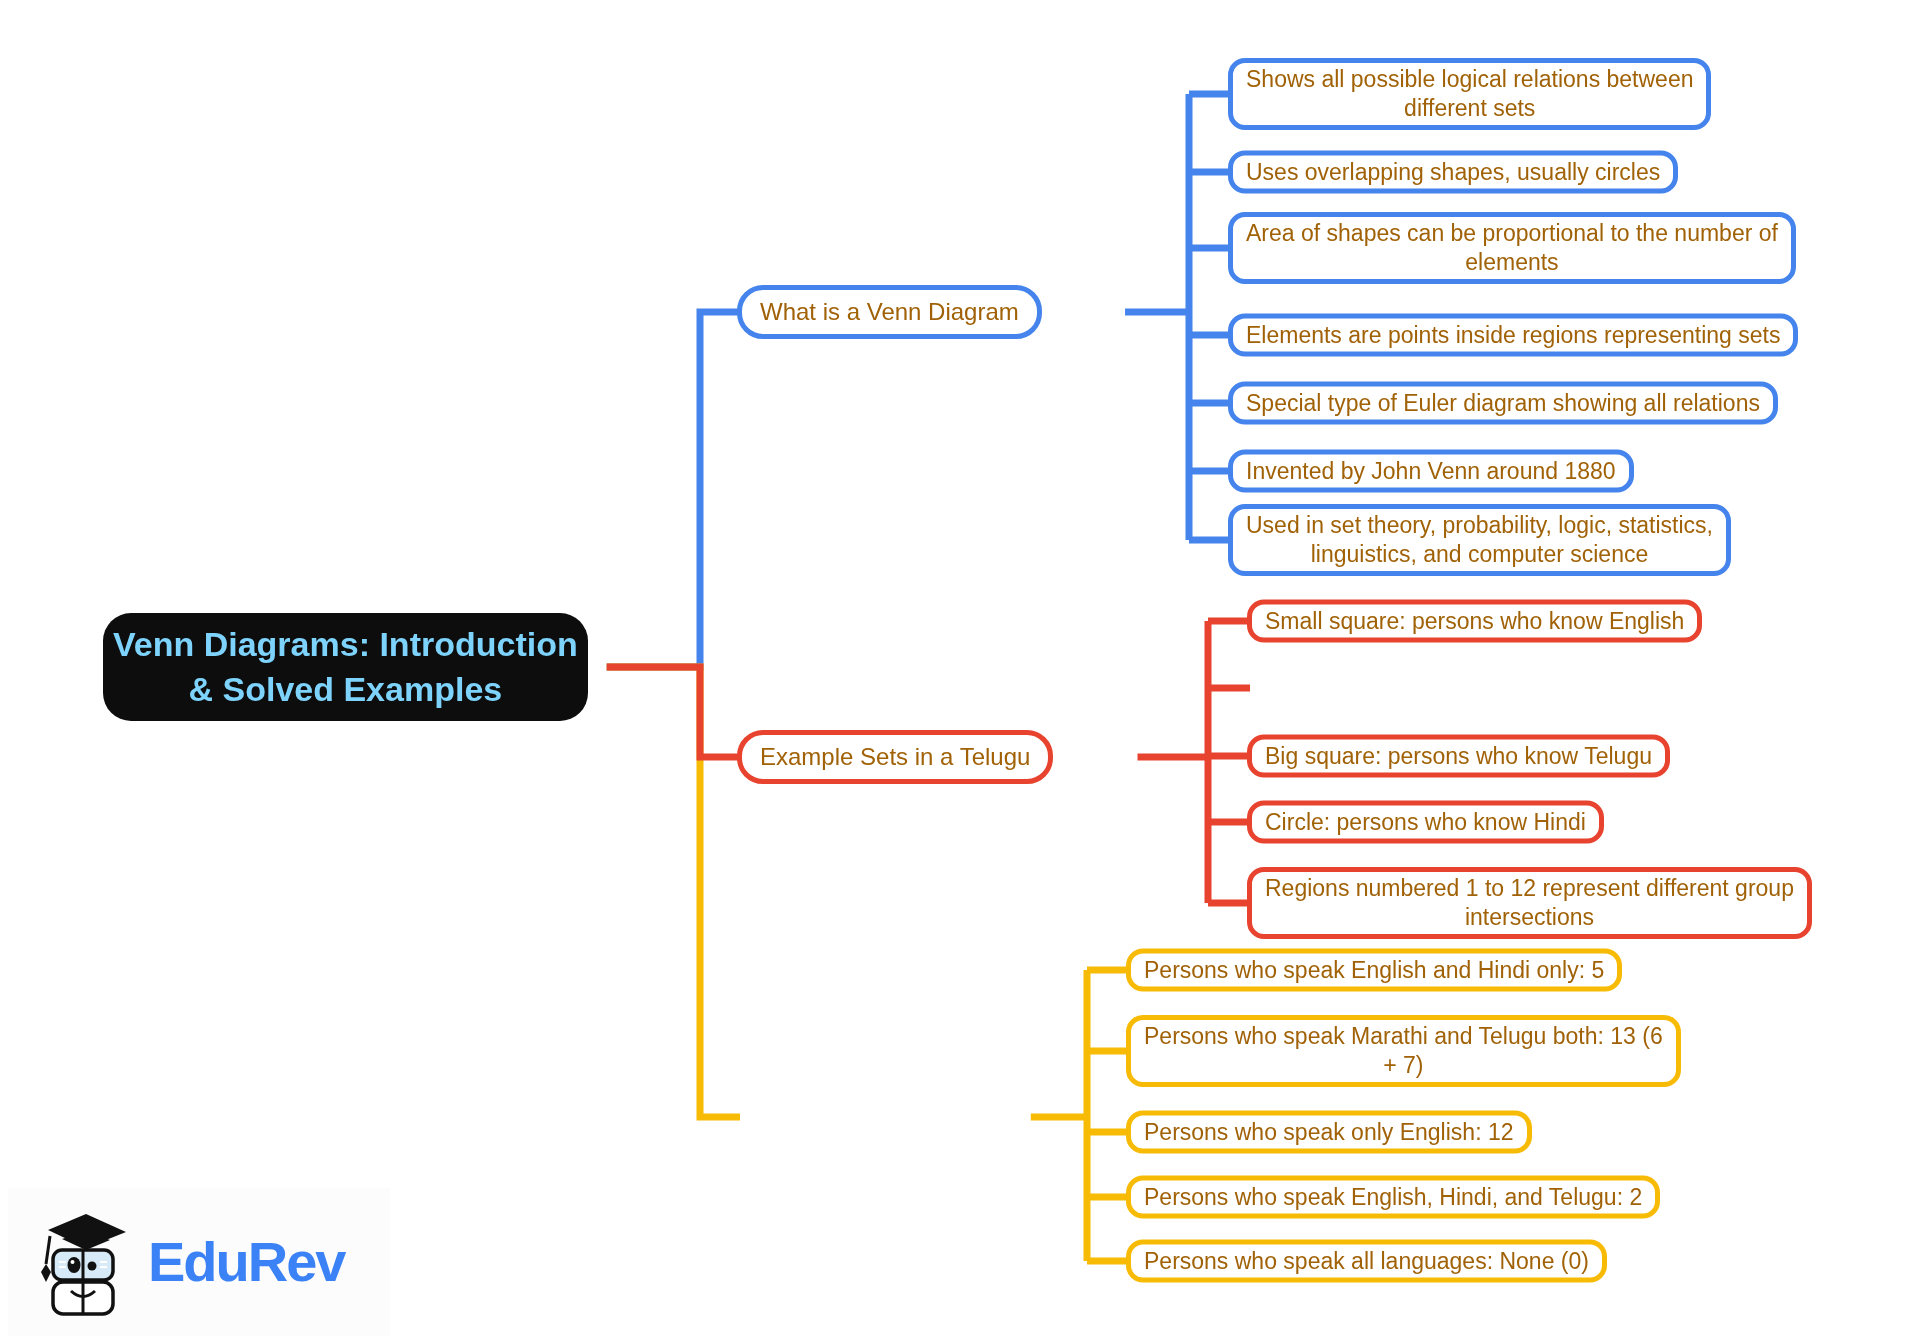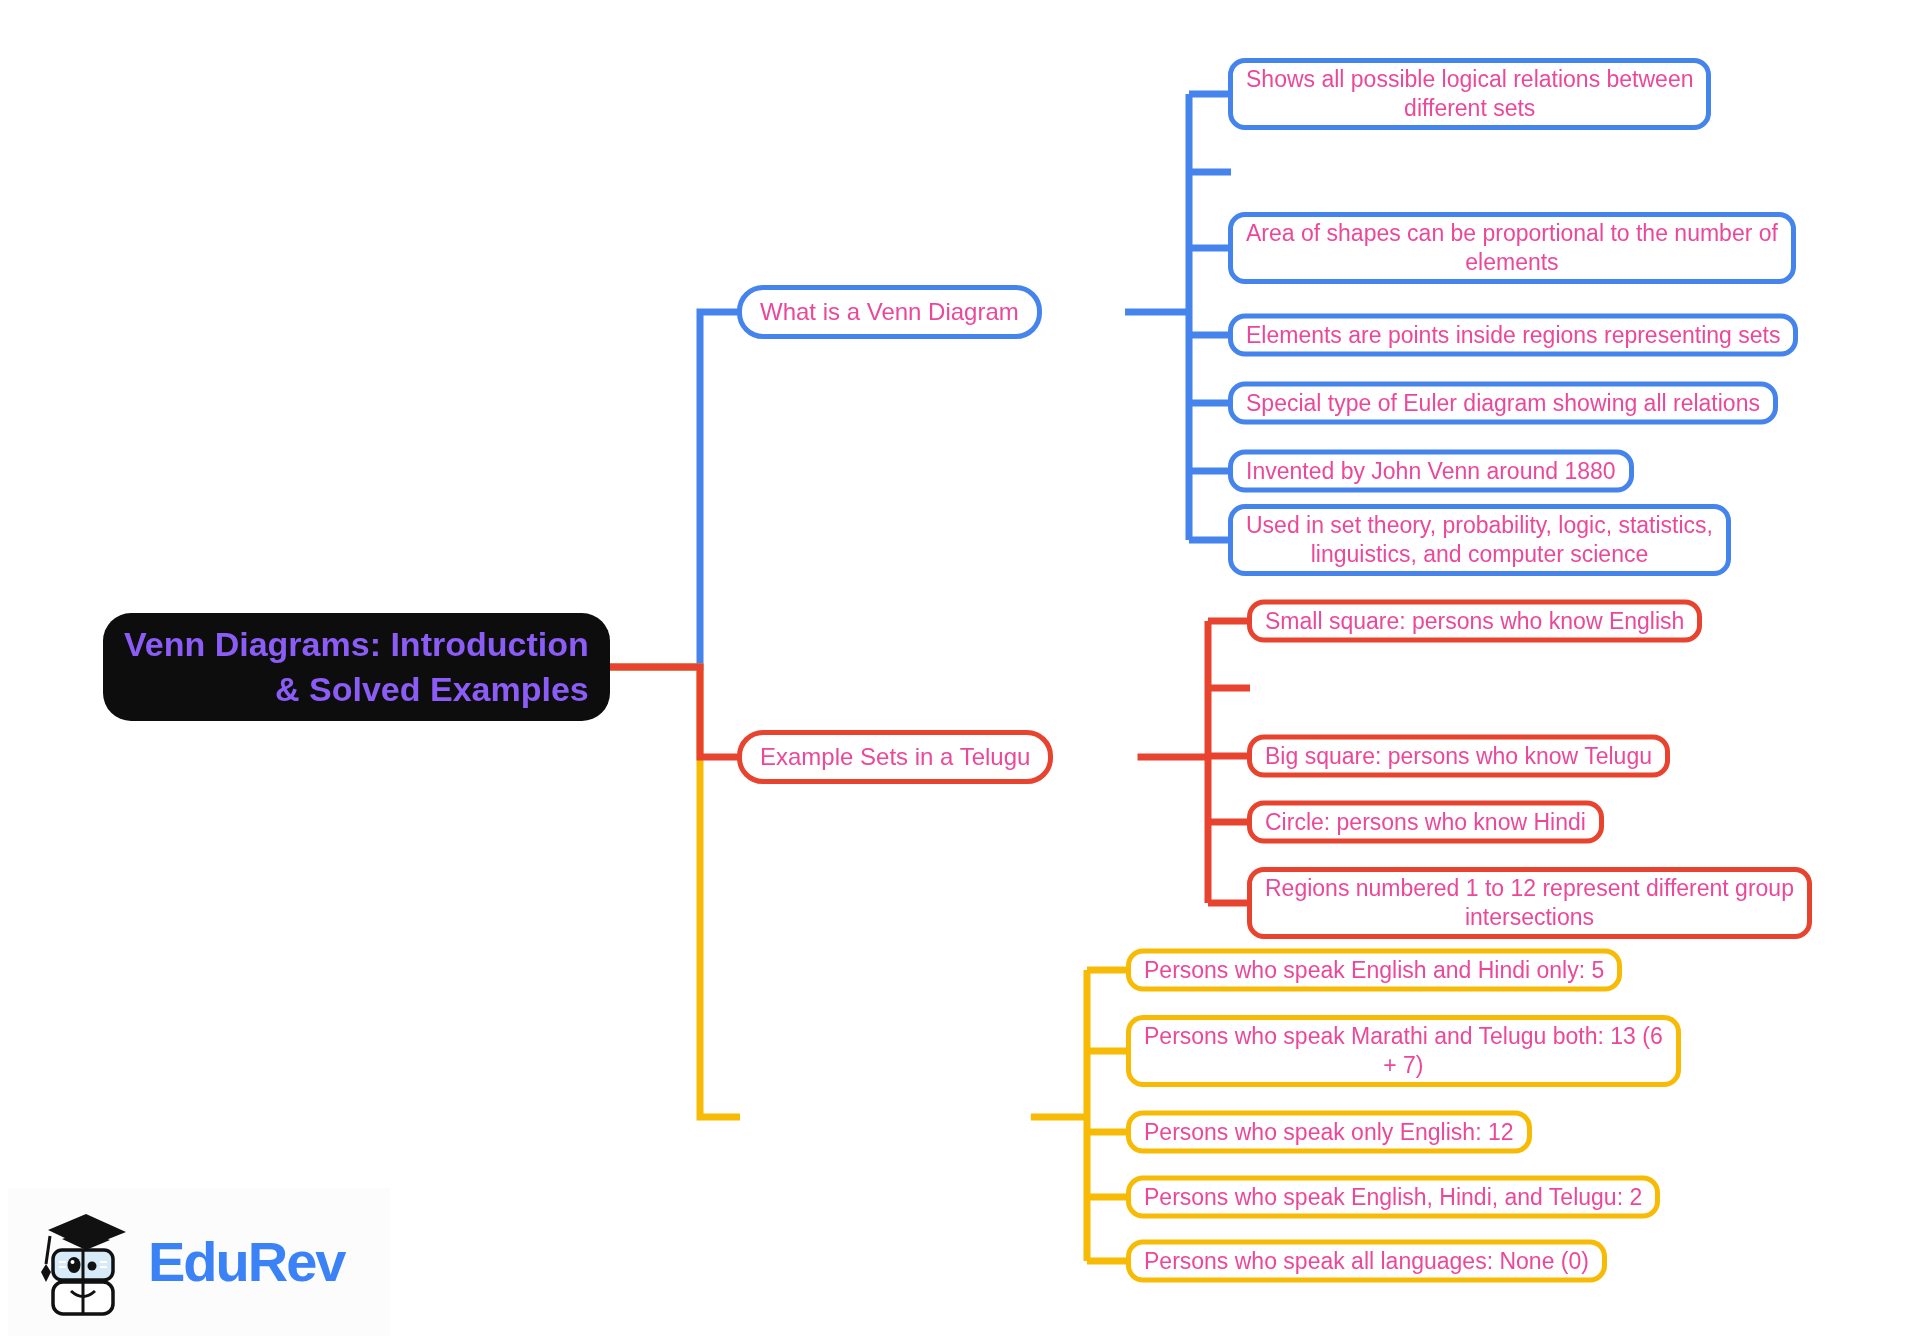--- a/index.html
+++ b/index.html
@@ -3,26 +3,26 @@
 <meta charset="utf-8">
 <style>
   html,body{margin:0;padding:0;background:#ffffff;}
   #canvas{
     position:relative;width:1922px;height:1336px;background:#ffffff;
     overflow:hidden;font-family:"Liberation Sans", sans-serif;
   }
   #wires{position:absolute;left:0;top:0;z-index:0;}
   .node{
     position:absolute;transform:translateY(-50%);z-index:1;
-    white-space:pre-line;text-align:center;color:#ec4899;background:#ffffff;
+    white-space:pre-line;text-align:center;color:#a16207;background:#ffffff;
     box-sizing:border-box;
   }
   .central{
-    background:#0d0d0d;color:#8b5cf6;font-size:34px;font-weight:bold;
-    line-height:45px;padding:9px 21px;border-radius:28px;white-space:pre-line;text-align:right;
+    background:#0d0d0d;color:#7dd3fc;font-size:34px;font-weight:bold;
+    line-height:45px;padding:9px 10px;border-radius:28px;white-space:pre-line;
   }
   .branch{
     border:5px solid #888;border-radius:26px;font-size:24px;line-height:44px;
     padding:0 18px;white-space:nowrap;
   }
   .leaf{
     border:5px solid #888;border-radius:17px;font-size:23px;line-height:29px;
     padding:2px 13px;
   }
   .leaf.single{white-space:nowrap;}
@@ -51,20 +51,21 @@
     </svg>
 
   <div class="central node" id="central" style="left:103px;top:667px;">Venn Diagrams: Introduction
 &amp; Solved Examples</div>
 
   <div class="branch node" style="left: 737px; top: 312px; border-color: rgb(69, 132, 236);">What is a Venn Diagram</div>
   <div class="branch node" style="left: 737px; top: 757px; border-color: rgb(232, 67, 47);">Example Sets in a Telugu</div>
 
   <div class="leaf node" style="left: 1228px; top: 94px; border-color: rgb(69, 132, 236);">Shows all possible logical relations between
 different sets</div>
+  <div class="leaf node single" style="left: 1228px; top: 172px; border-color: rgb(69, 132, 236);">Uses overlapping shapes, usually circles</div>
   <div class="leaf node single" style="left: 1228px; top: 335px; border-color: rgb(69, 132, 236);">Elements are points inside regions representing sets</div>
   <div class="leaf node" style="left: 1228px; top: 248px; border-color: rgb(69, 132, 236);">Area of shapes can be proportional to the number of
 elements</div>
   <div class="leaf node single" style="left: 1228px; top: 403px; border-color: rgb(69, 132, 236);">Special type of Euler diagram showing all relations</div>
   <div class="leaf node single" style="left: 1228px; top: 471px; border-color: rgb(69, 132, 236);">Invented by John Venn around 1880</div>
   <div class="leaf node" style="left: 1228px; top: 540px; border-color: rgb(69, 132, 236);">Used in set theory, probability, logic, statistics,
 linguistics, and computer science</div>
 
   <div class="leaf node single" style="left: 1247px; top: 621px; border-color: rgb(232, 67, 47);">Small square: persons who know English</div>
   <div class="leaf node single" style="left: 1247px; top: 756px; border-color: rgb(232, 67, 47);">Big square: persons who know Telugu</div>

